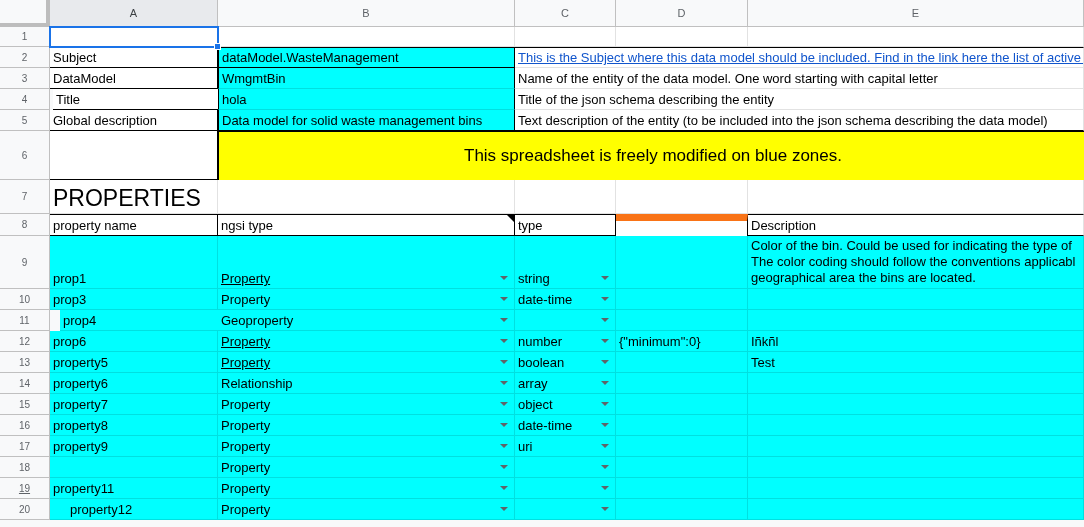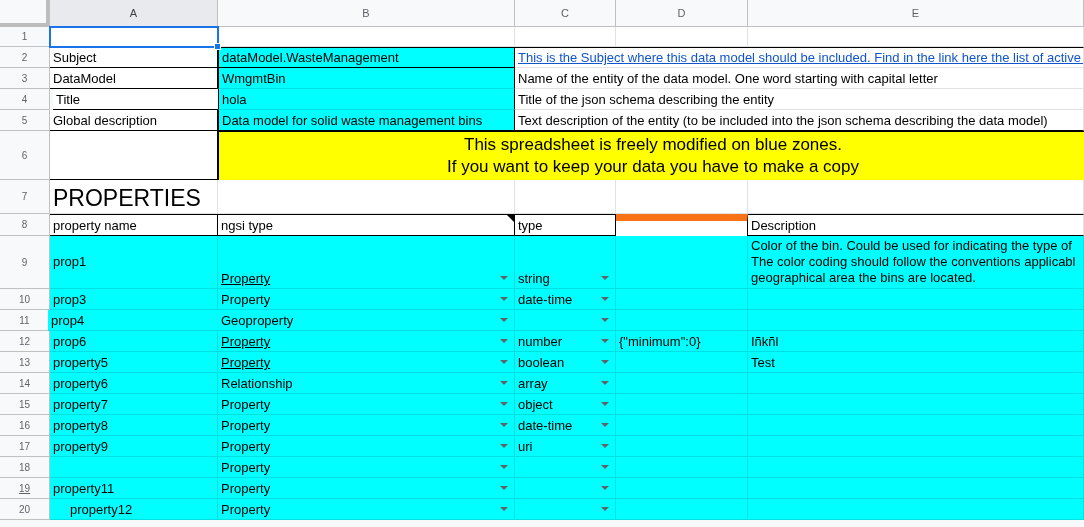--- a/index.html
+++ b/index.html
@@ -108,21 +108,20 @@
   <div class="cell cyan bkr bkb" style="left:218px;top:110px;width:297px;height:21px;border-left:1px solid #000;">
       <span>Data model for solid waste management bins</span>
     </div>
   <div class="cell bkb" style="left:515px;top:110px;width:569px;height:21px;">
       <span>Text description of the entity (to be included into the json schema describing the data model)</span>
     </div>
 
   <div class="cell bkr bkb" style="left:50px;top:131px;width:168px;height:49px;"></div>
   <div class="abs yellow" style="left:218px;top:131px;width:870px;height:50px;">
     <div>This spreadsheet is freely modified on blue zones.</div>
-    <div>If you want to keep your data you have to make a copy</div>
   </div>
 
   <div class="cell heading" style="left:50px;top:180px;width:168px;height:34px;border-right:1px solid #e2e2e2;">
       <span>PROPERTIES</span>
     </div>
   <div class="cell" style="left:218px;top:180px;width:297px;height:34px;"></div>
   <div class="cell" style="left:515px;top:180px;width:101px;height:34px;"></div>
   <div class="cell" style="left:616px;top:180px;width:132px;height:34px;"></div>
   <div class="cell" style="left:748px;top:180px;width:336px;height:34px;"></div>
 
@@ -136,21 +135,21 @@
   <div class="cell bkr bkb" style="left:515px;top:214px;width:101px;height:22px;border-top:1px solid #000;">
       <span>type</span>
     </div>
   <div class="cell bkr bkb" style="left:616px;top:214px;width:132px;height:40px;border-top:7px solid #f97316;">
       <span>Other restrictions (not</span>
     </div>
   <div class="cell bkb" style="left:748px;top:214px;width:336px;height:22px;border-top:1px solid #000;">
       <span>Description</span>
     </div>
 
-  <div class="cell cyan" style="left:50px;top:236px;width:168px;height:53px;align-items:center;">
+  <div class="cell cyan" style="left:50px;top:236px;width:168px;height:53px;">
       <span>prop1</span>
     </div>
   <div class="cell cyan" style="left:218px;top:236px;width:297px;height:53px;">
       <span class="ul">Property</span>
       <span class="dd"></span>
     </div>
   <div class="cell cyan" style="left:515px;top:236px;width:101px;height:53px;">
       <span>string</span>
       <span class="dd"></span>
     </div>
@@ -174,21 +173,21 @@
       <span>date-time</span>
       <span class="dd"></span>
     </div>
   <div class="cell cyan" style="left:616px;top:289px;width:132px;height:21px;">
       <span></span>
     </div>
   <div class="cell cyan" style="left:748px;top:289px;width:336px;height:21px;">
       <span></span>
     </div>
 
-  <div class="cell cyan" style="left:48px;top:310px;width:196px;height:21px;align-items:flex-end;">
+  <div class="cell cyan" style="left:60px;top:310px;width:196px;height:21px;align-items:flex-end;">
       <span>prop4</span>
     </div>
   <div class="cell cyan" style="left:218px;top:310px;width:297px;height:21px;">
       <span>Geoproperty</span>
       <span class="dd"></span>
     </div>
   <div class="cell cyan" style="left:515px;top:310px;width:101px;height:21px;">
       <span></span>
       <span class="dd"></span>
     </div>

